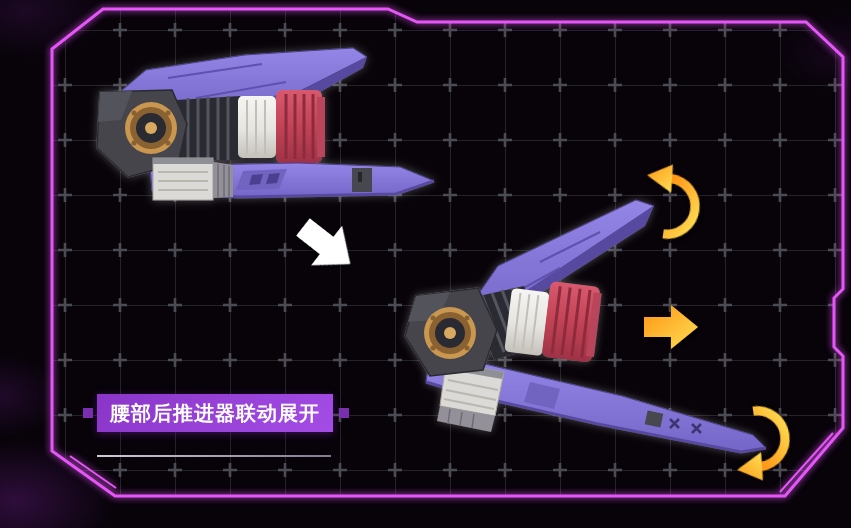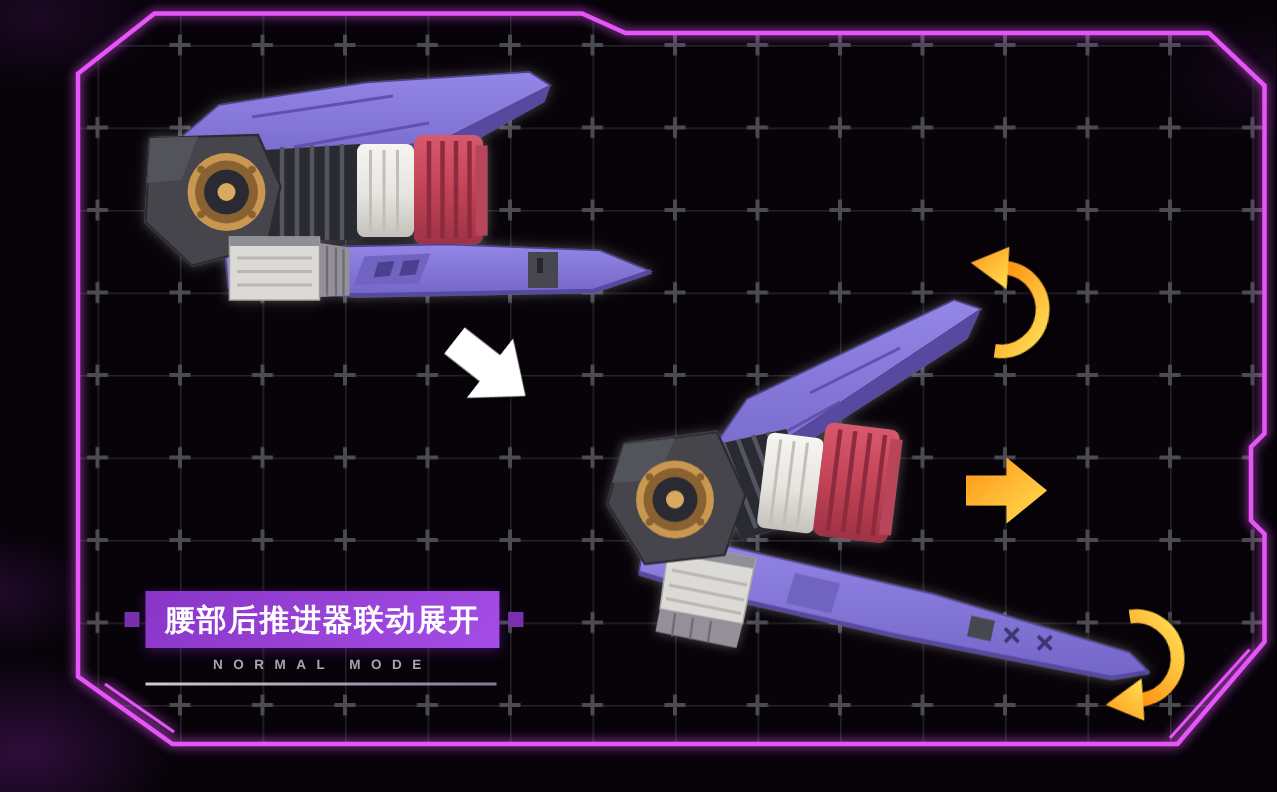--- a/index.html
+++ b/index.html
@@ -213,16 +213,15 @@
     <g filter="url(#neon)" fill="none" style="stroke: var(--frame-glow, #e554f8)">
       <path d="M 103,9 L 388,9 L 417,22 L 806,22 L 843,57 L 843,289 L 834,298 L 834,347 L 843,356 L 843,428 L 785,496 L 115,496 L 52,451 L 52,49 Z" stroke-width="3"></path>
       <path d="M 70,456 L 116,488" stroke-width="2"></path>
       <path d="M 833,433 L 780,492" stroke-width="2"></path>
     </g>
   </svg>
 
   <div class="label-square left"></div>
   <div class="label-title">腰部后推进器联动展开</div>
   <div class="label-square right"></div>
-  <div class="label-sub">NORMAL MODE</div>
   <div class="label-underline"></div>
 
 </div>
 
 </body></html>

